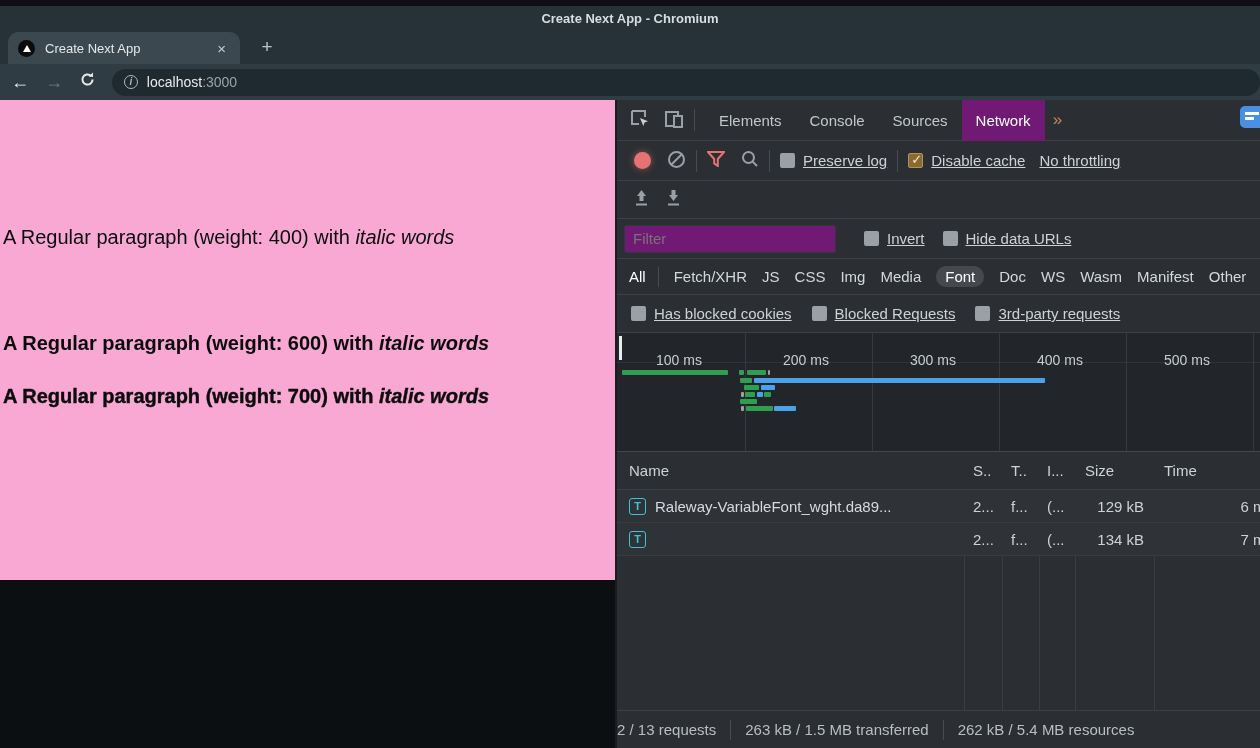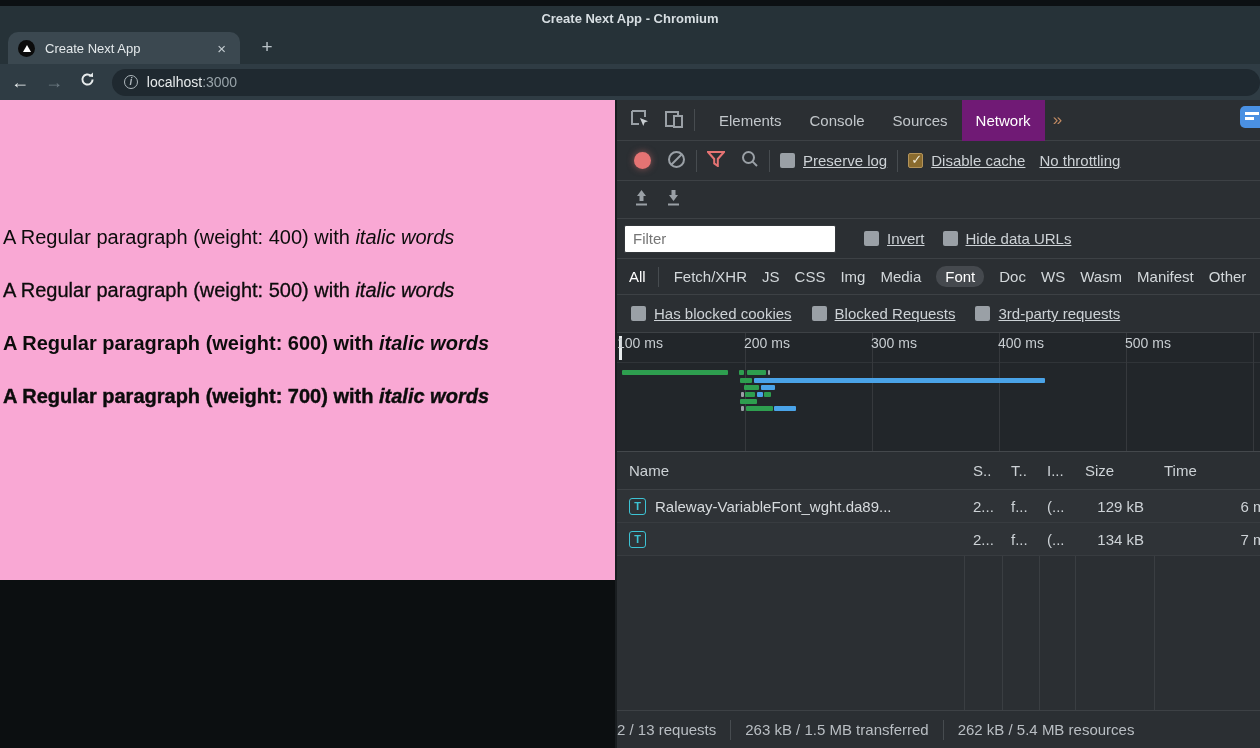--- a/index.html
+++ b/index.html
@@ -64,33 +64,33 @@
   .rec-dot { width:17px; height:17px; border-radius:50%; background:#e57373; margin-left:17px;
              box-shadow:0 0 7px rgba(229,115,115,.55); }
   .icon-svg { flex:0 0 auto; }
   .lbl { margin-left:8px;text-decoration:underline; }
   .checkbox { width:15px; height:15px; border-radius:2px; background:#9aa0a6; flex:0 0 auto; }
   .checkbox.checked { background:#8a6b2e; border:1px solid #b3935a; position:relative; }
   .checkbox.checked::after { content:"✓"; position:absolute; left:2px; top:-2px; color:#f0ead8; font-size:13px; }
 
   .dt-har { top:81px; height:38px; }
   .dt-filterbar { top:119px; height:40px; }
-  .filter-input { margin-left:7px; width:212px; height:28px; background:#ffffff; border:1px solid #33373b;
+  .filter-input { margin-left:7px; width:212px; height:28px; background:#701a75; border:1px solid #33373b;
                   color:#8b9298; font-size:15px; padding:0 8px; border-radius:2px;
                   font-family:"Liberation Sans", sans-serif; }
   .dt-chips { top:159px; height:36px; white-space:nowrap; overflow:hidden; }
   .chip { margin-left:15px; color:#d3d8db; flex:0 0 auto; }
   .chip.all { color:#ffffff; margin-left:12px; }
   .chip.active { background:#45494e; border-radius:10px; padding:2px 9px; color:#ffffff; }
   .chip-div { width:1px; height:20px; background:#474c50; margin-left:12px; flex:0 0 auto; }
   .dt-advfilters { top:195px; height:38px; }
 
   .timeline { position:absolute; left:0; top:233px; width:645px; height:119px; background:#22262a;
               border-bottom:1px solid #44484c; overflow:hidden; }
-  .tick-label { position:absolute; top:2px; width:124px; text-align:left; color:#c8cdd1; font-size:14px; }
+  .tick-label { position:absolute; top:19px; width:124px; text-align:center; color:#c8cdd1; font-size:14px; }
   .gridline { position:absolute; top:0; bottom:0; width:1px; background:#36393d; }
   .ruler-sep { position:absolute; left:0; top:29px; width:645px; height:1px; background:#303438; }
   .scrubber { position:absolute; left:2px; top:3px; width:3px; height:24px; background:#e8eced; }
   .wbar { position:absolute; height:5px; border-radius:1px; }
 
   .grid-table { position:absolute; left:0; top:352px; width:645px; height:258px; }
   .col-sep { position:absolute; top:0; bottom:0; width:1px; background:#3a3e42; }
   .thead { position:absolute; left:0; top:0; width:645px; height:38px; background:#2b2f33;
            border-bottom:1px solid #3d4145; }
   .cell { position:absolute; top:0; height:100%; display:flex; align-items:center; overflow:hidden; }
@@ -143,21 +143,20 @@
       </svg>
     </span>
     <div class="url-pill">
       <span class="info-ic">i</span>
       <span class="url-text"><span>localhost</span><span class="port">:3000</span></span>
     </div>
   </div>
 
   <div class="content">
     <p class="para w400" style="top:126px"><span>A Regular paragraph (weight: 400) with </span><em>italic words</em></p>
-    <p class="para w500" style="top:179px"><span>A Regular paragraph (weight: 500) with </span><em>italic words</em></p>
     <p class="para w600" style="top:232px"><span>A Regular paragraph (weight: 600) with </span><em>italic words</em></p>
     <p class="para w700" style="top:285px"><span>A Regular paragraph (weight: 700) with </span><em>italic words</em></p>
   </div>
 
   <div class="devtools">
 
     <div class="dt-row dt-tabs">
       <span style="margin-left:13px" class="icon-svg">
         <svg width="20" height="20" viewBox="0 0 20 20">
           <path d="M2 2 h13 v6 M2 2 v13 h7" fill="none" stroke="#9aa0a6" stroke-width="2"></path>

